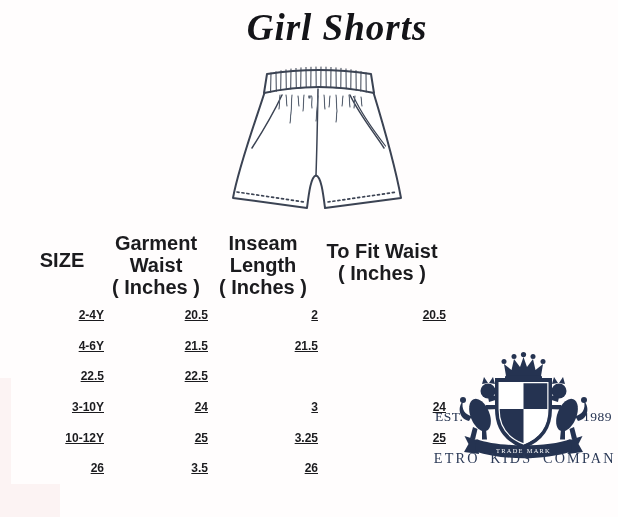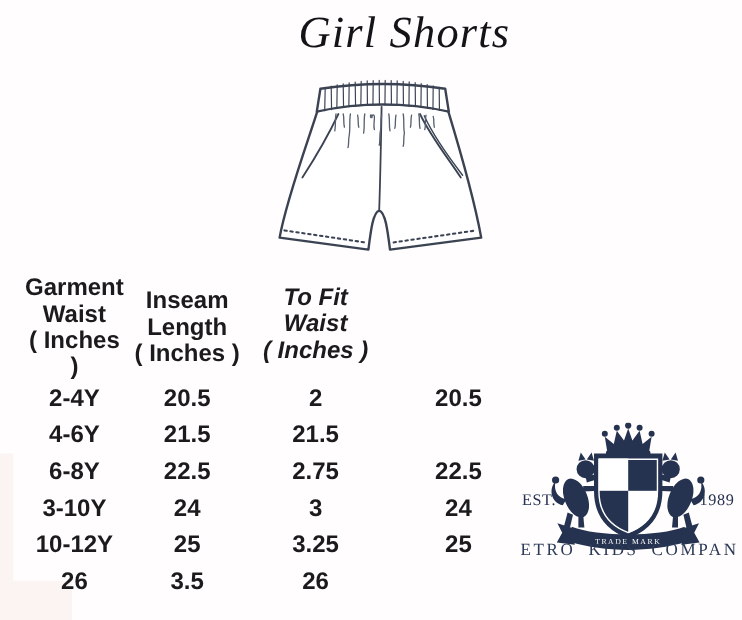--- a/index.html
+++ b/index.html
@@ -6,37 +6,37 @@
   .stage{
     position:relative;width:618px;height:517px;background:#fffdfd;
     overflow:hidden;font-family:"Liberation Sans",sans-serif;
   }
   
   .artifact-left{position:absolute;left:0;top:378px;width:11px;height:112px;background:#fcf3f3;}
   .artifact-bottom{position:absolute;left:0;top:484px;width:60px;height:33px;background:#fcf3f3;}
 
   .page-title{
     position:absolute;left:191px;top:6px;width:292px;text-align:center;
-    font-family:"Liberation Serif",serif;font-style:italic;font-weight:400;
+    font-family:"Liberation Serif",serif;font-style:italic;font-weight:700;
     font-size:37px;color:#141418;letter-spacing:1px;white-space:nowrap;
   }
 
   .shorts-svg{position:absolute;left:228px;top:62px;}
 
   .size-table{position:absolute;left:20px;top:229px;width:426px;color:#1b1b1e;}
   .t-head,.t-row{display:grid;grid-template-columns:84px 104px 110px 128px;}
   .t-head{min-height:71px;align-items:center;}
   .th{
     text-align:center;font-weight:bold;font-size:20px;line-height:22px;
     white-space:pre-line;
   }
   .th-size{padding-bottom:10px;}
-  .th-tofit{padding-bottom:6px;font-style:italic;}
+  .th-tofit{padding-bottom:6px;}
   .t-row{height:30.6px;align-items:center;}
-  .td{text-align:center;font-weight:bold;font-size:20px;}
+  .td{text-align:right;font-weight:bold;font-size:12px;text-decoration:underline;}
 
   .logo-svg{position:absolute;left:433px;top:352px;}
   .logo-serif{font-family:"Liberation Serif",serif;}
 </style>
 </head>
 <body>
 
 <div class="stage">
 
   <div class="artifact-left"></div>
@@ -75,20 +75,21 @@
       <path stroke-width="1.7" stroke-dasharray="2 3" d="M9 130 L76 140"></path>
       <path stroke-width="1.7" stroke-dasharray="2 3" d="M100 140 L169 130"></path>
 
       <path fill="#ffffff" stroke-width="2" d="M39 12 Q91 4 143 12 L146 31 Q91 19 36 31 Z"></path>
       <path stroke-width="1" d="M43 11 L42.6 30.2 M48 9.8 L48.3 29.3 M53 8.7 L52.7 28.4 M58 7.8 L58.3 27.6 M63 7 L62.7 26.9 M68 6.4 L68.3 26.4 M73 5.8 L72.7 25.9 M78 5.4 L78.2 25.6 M83 5.2 L82.8 25.3 M88 5 L88.2 25.2 M93 5 L92.8 25.2 M98 5.1 L98.2 25.3 M103 5.4 L102.8 25.5 M108 5.8 L108.2 25.8 M113 6.3 L112.8 26.3 M118 6.9 L118.2 26.8 M123 7.7 L122.8 27.5 M128 8.6 L128.2 28.3 M133 9.6 L132.8 29.2 M138 10.8 L138.2 30.1"></path>
     </g>
   </svg>
 
   <div class="size-table">
     <div class="t-head">
+      <div class="th th-size">SIZE</div>
       <div class="th">Garment
 Waist
 ( Inches )</div>
       <div class="th">Inseam
 Length
 ( Inches )</div>
       <div class="th th-tofit">To Fit Waist
 ( Inches )</div>
     </div>
     <div class="t-row">
@@ -96,23 +97,21 @@
       <div class="td">20.5</div>
       <div class="td">2</div>
       <div class="td">20.5</div>
     </div>
     <div class="t-row">
       <div class="td">4-6Y</div>
       <div class="td">21.5</div>
       <div class="td">21.5</div>
     </div>
     <div class="t-row">
-      <div class="td">6-8Y</div>
       <div class="td">22.5</div>
-      <div class="td">2.75</div>
       <div class="td">22.5</div>
     </div>
     <div class="t-row">
       <div class="td">3-10Y</div>
       <div class="td">24</div>
       <div class="td">3</div>
       <div class="td">24</div>
     </div>
     <div class="t-row">
       <div class="td">10-12Y</div>

